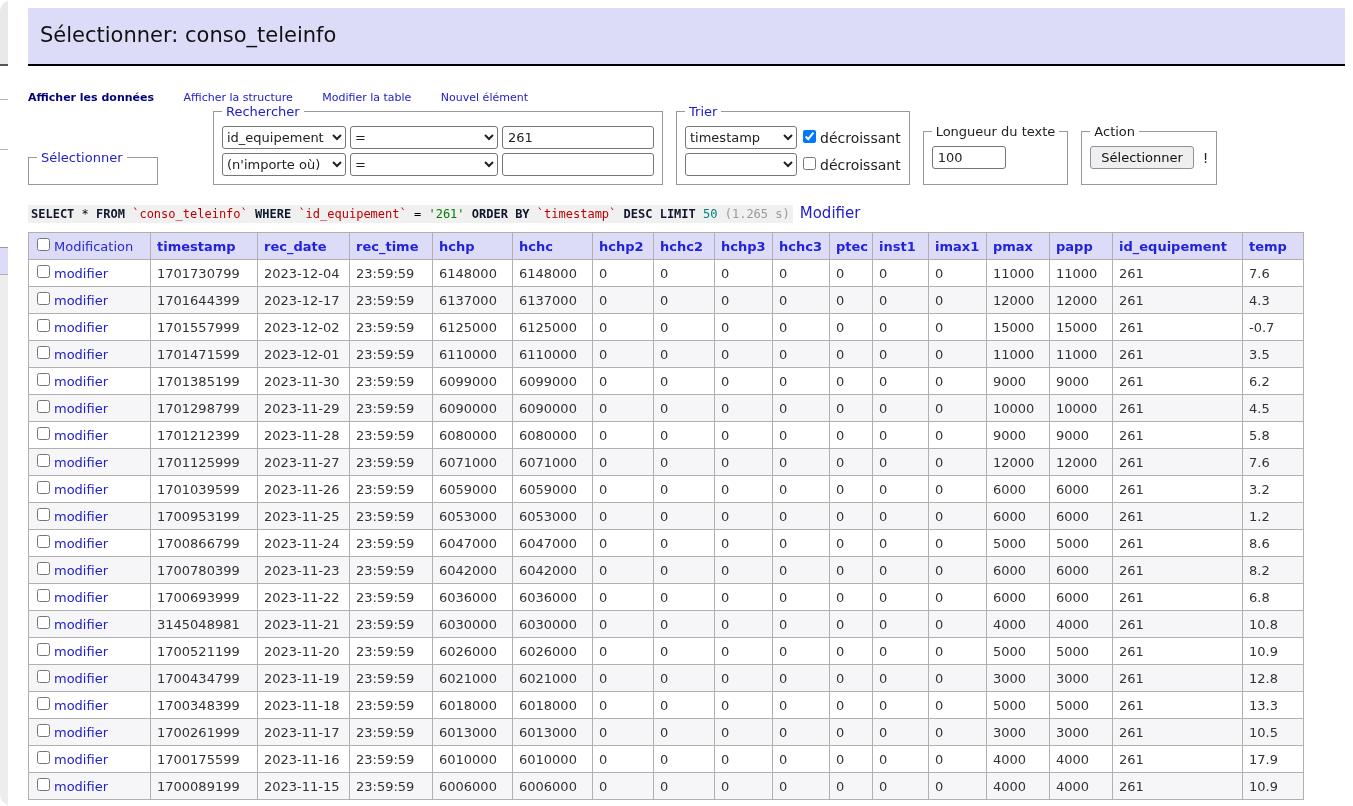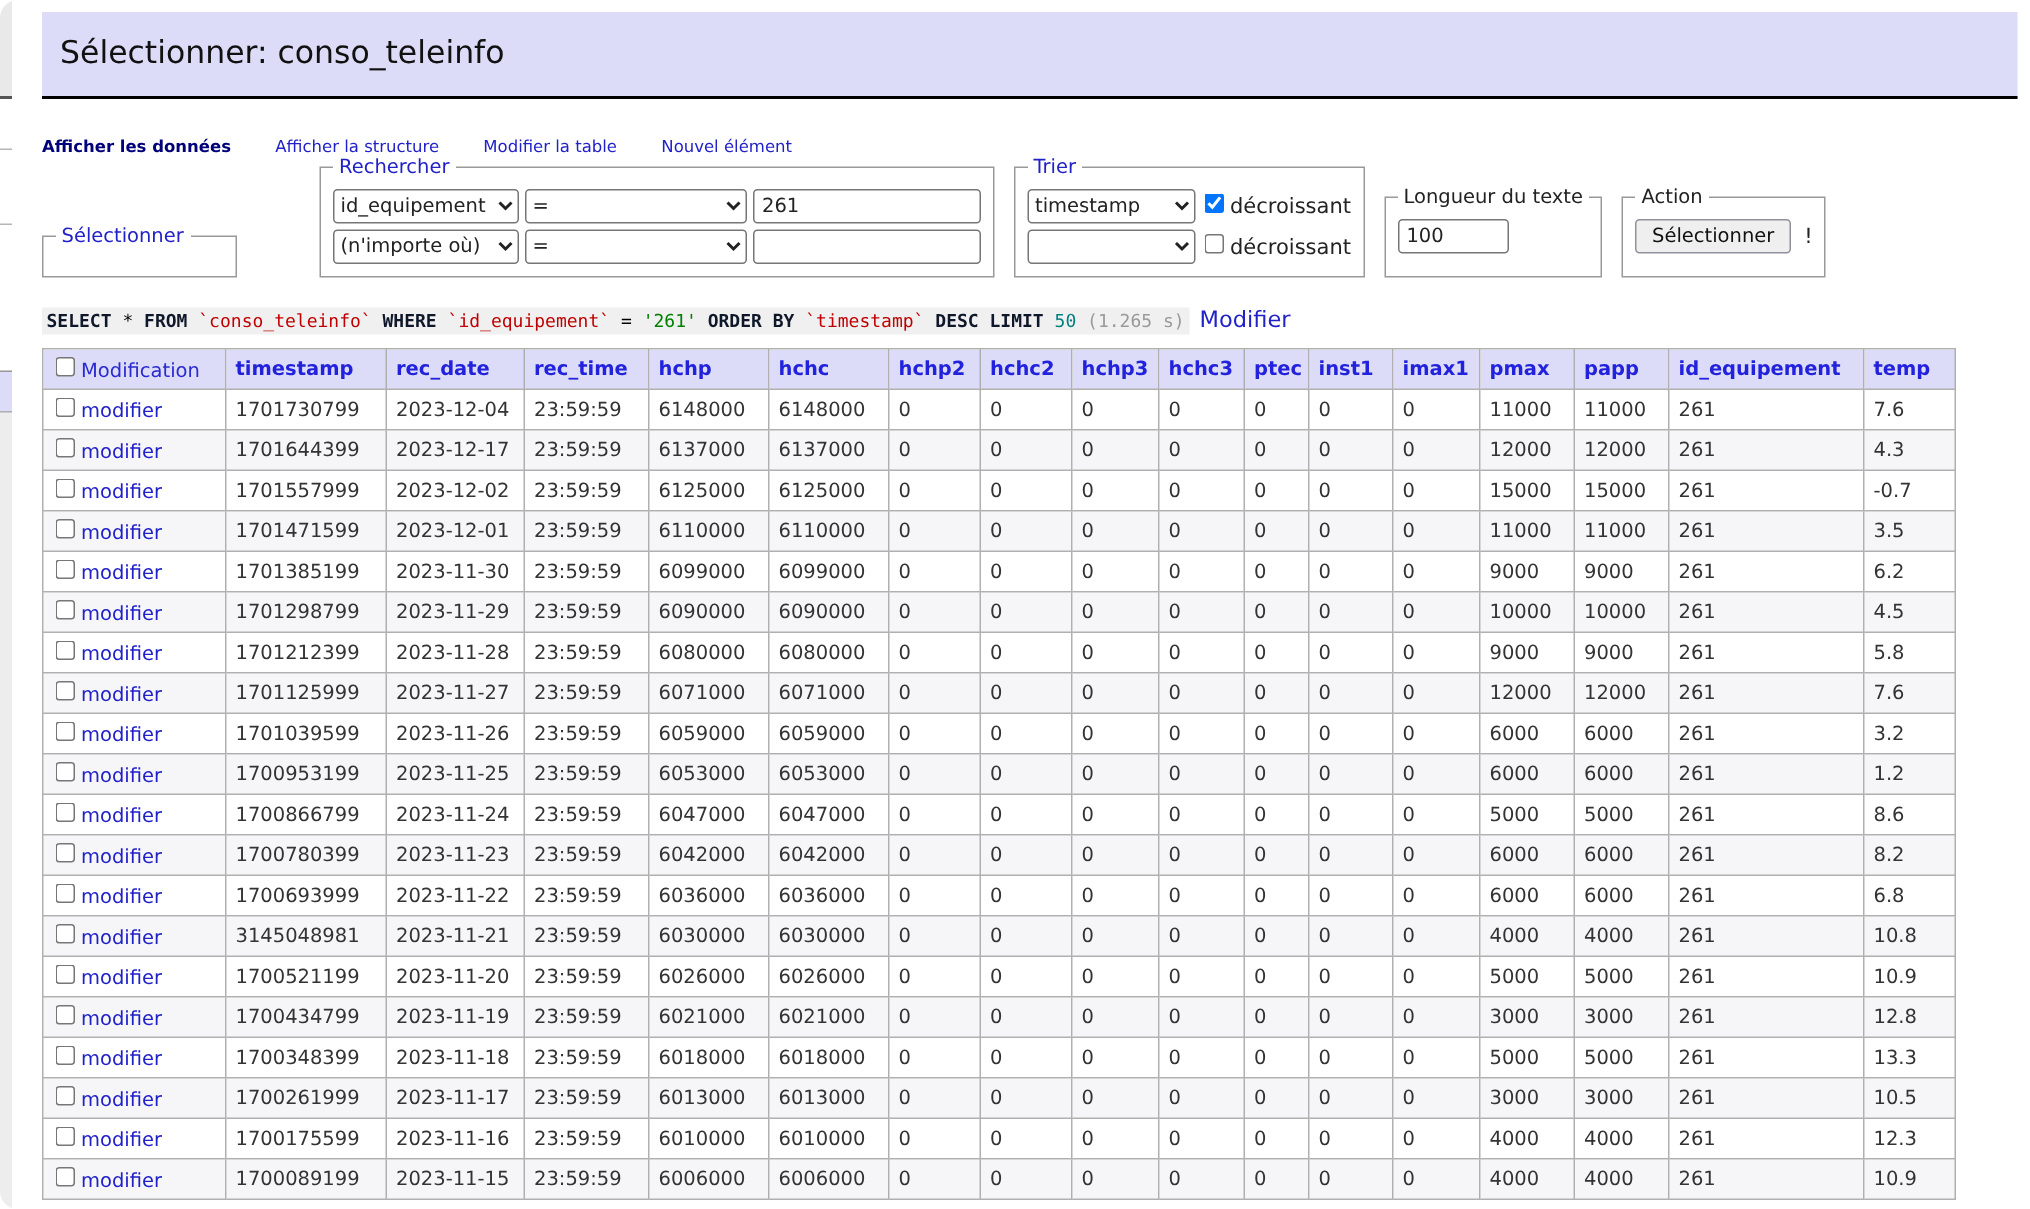--- a/index.html
+++ b/index.html
@@ -537,21 +537,21 @@
             <td>0</td>
             <td>0</td>
             <td>0</td>
             <td>0</td>
             <td>0</td>
             <td>0</td>
             <td>0</td>
             <td>4000</td>
             <td>4000</td>
             <td>261</td>
-            <td>12.3</td>
+            <td>17.9</td>
           </tr>
           <tr class="alt">
             <td class="mod-cell"><input type="checkbox" style=""><a href="#">modifier</a></td>
             <td>1700089199</td>
             <td>2023-11-15</td>
             <td>23:59:59</td>
             <td>6006000</td>
             <td>6006000</td>
             <td>0</td>
             <td>0</td>

